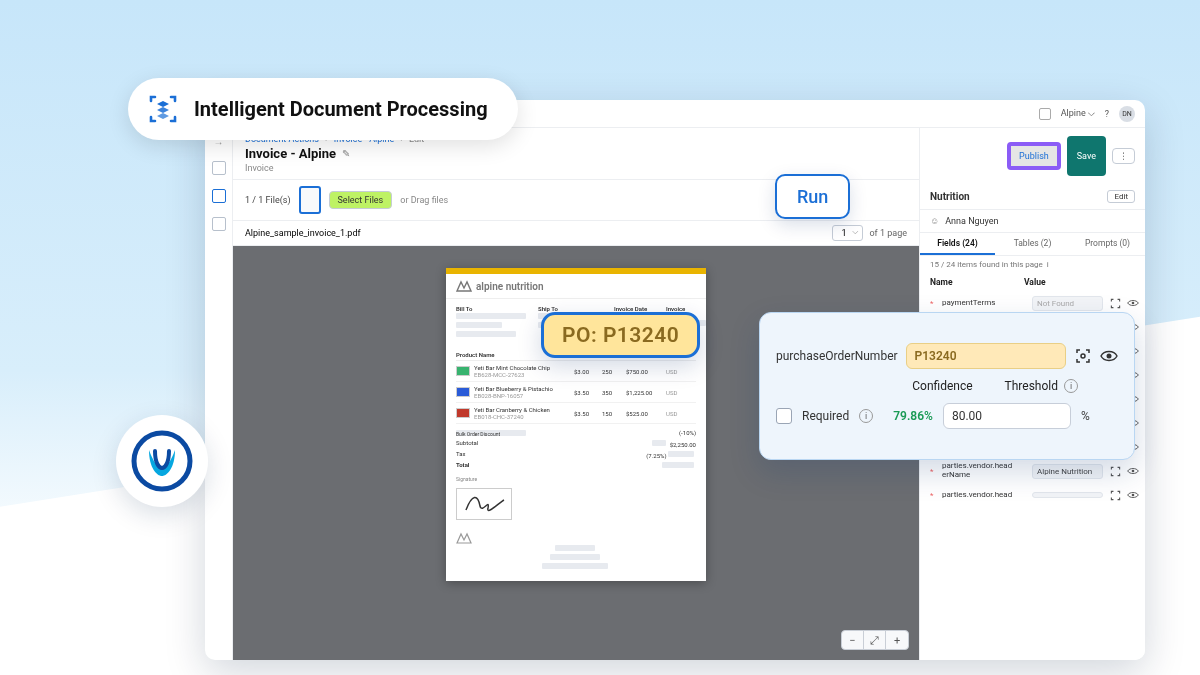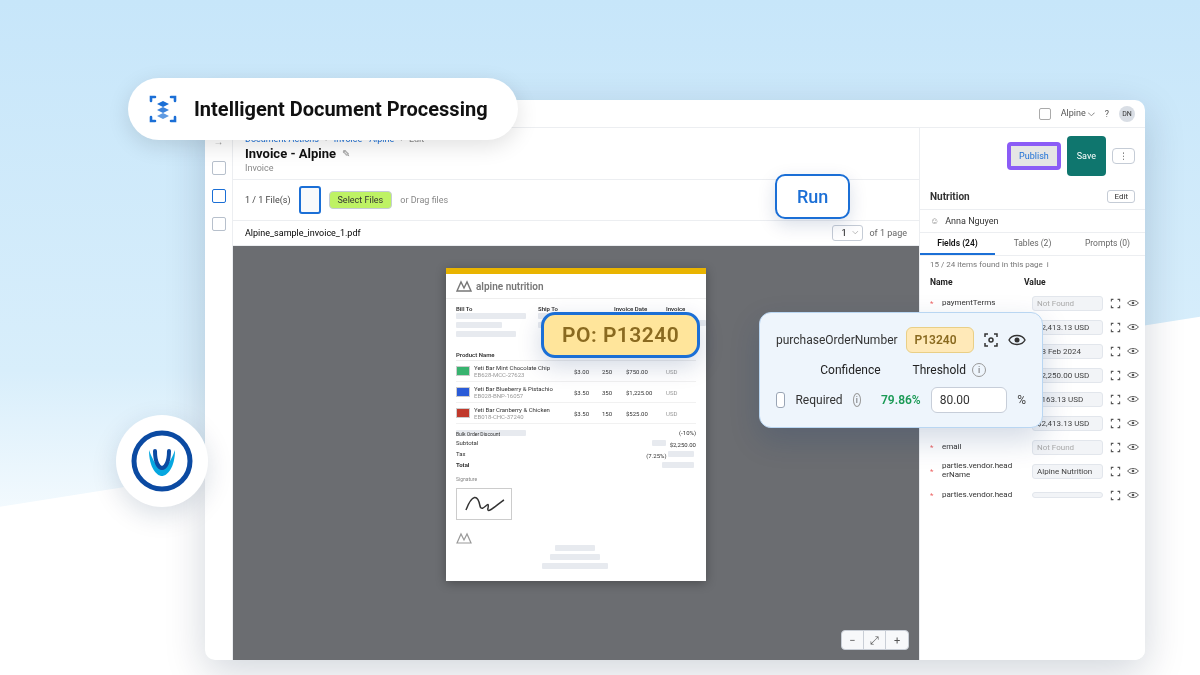--- a/index.html
+++ b/index.html
@@ -116,22 +116,22 @@
     background:#fff; border:2px solid #1b6fd6; border-radius:10px; padding:10px 20px;
     color:#1b6fd6; font-size:18px; font-weight:500; box-shadow:0 6px 18px rgba(0,40,100,.15);
   }
   .po-chip{
     position:absolute; z-index:45; top:312px; left:541px;
     background:#ffe59b; border:3px solid #1b6fd6; border-radius:14px; padding:8px 18px;
     color:#8a6a20; font-size:21px; font-weight:600; letter-spacing:.5px;
     box-shadow:0 8px 24px rgba(0,40,100,.18);
   }
   .extract-card{
-    position:absolute; z-index:50; top:312px; left:759px; width:284px;
-    background:#eef5fc; border:1px solid #b9d6f2; border-radius:12px; padding:14px 16px;
+    position:absolute; z-index:50; top:312px; left:759px; width:376px;
+    background:#eef5fc; border:1px solid #b9d6f2; border-radius:12px; padding:30px 16px;
     box-shadow:0 12px 30px rgba(10,50,110,.18); font-size:12px; color:#333;
   }
   .extract-card .row1{ display:flex; align-items:center; gap:8px;}
   .extract-card .key{ font-size:12px; color:#333;}
   .extract-card .valbox{ flex:1; background:#ffe9b8; border:1px solid #e9cf86; border-radius:6px; padding:5px 8px; color:#8a6a20; font-weight:600; font-size:12px;}
   .extract-card .eye, .extract-card .scan{ width:18px; height:18px; display:flex; align-items:center; justify-content:center; color:#333;}
   .extract-card .row2{ display:flex; align-items:center; gap:10px; margin-top:10px; font-size:12px;}
   .extract-card .lbl{ color:#222;}
   .extract-card .info{ width:14px; height:14px; border:1px solid #999; border-radius:50%; display:inline-flex; align-items:center; justify-content:center; font-size:9px; color:#666;}
   .extract-card .row3{ display:flex; align-items:center; gap:10px; margin-top:10px;}

